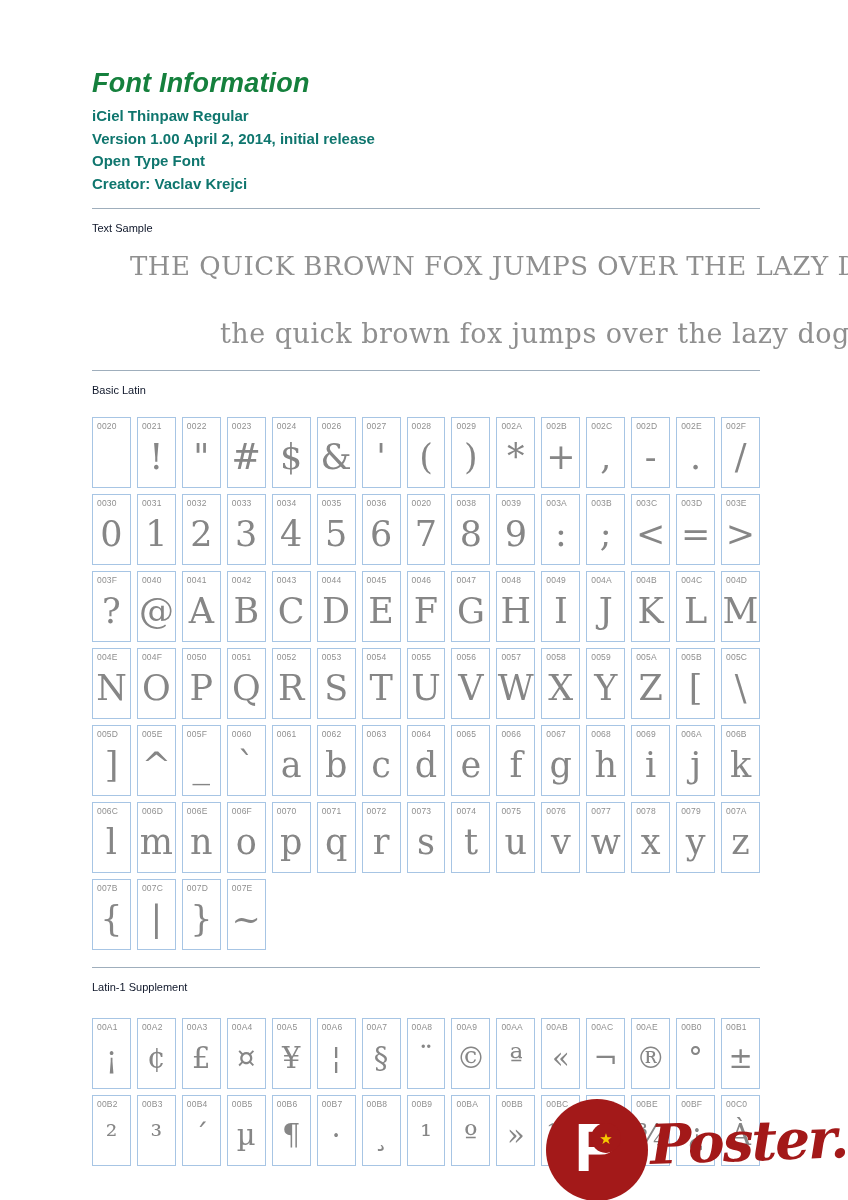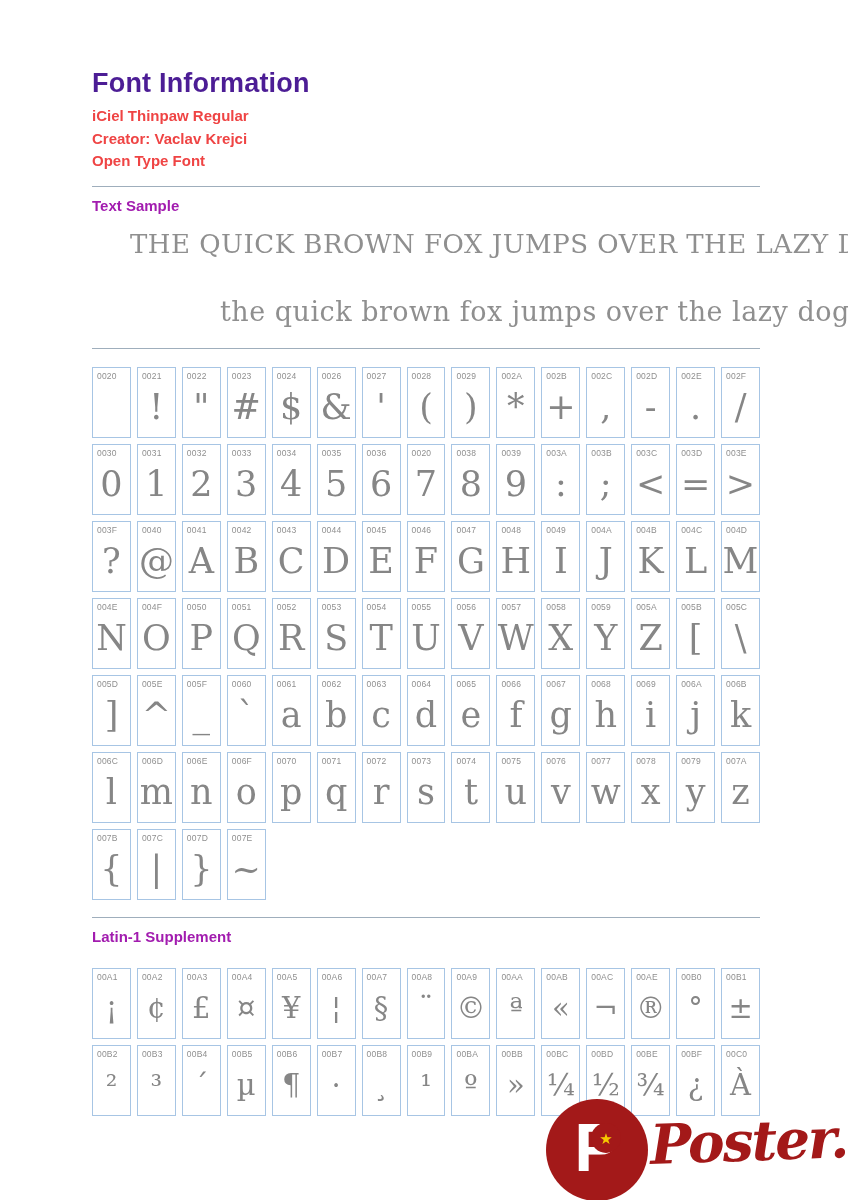--- a/index.html
+++ b/index.html
@@ -2,30 +2,30 @@
 <html><head>
 <meta charset="utf-8">
 <style>
   html,body{margin:0;padding:0;}
   body{
     width:848px;height:1200px;background:#ffffff;position:relative;overflow:hidden;
     font-family:"Liberation Sans",sans-serif;color:#000;
   }
   .page{position:absolute;left:92px;top:66px;width:668px;}
 
-  .title{margin:0;font-size:27px;line-height:34px;font-weight:bold;color:#4c1d95;letter-spacing:0.2px;}
+  .title{margin:0;font-size:27px;line-height:34px;font-weight:bold;color:#15803d;letter-spacing:0.2px;font-style:italic;}
   .info{margin-top:5px;}
-  .info div{font-size:15px;line-height:22.5px;font-weight:bold;color:#ef4444;}
+  .info div{font-size:15px;line-height:22.5px;font-weight:bold;color:#0f766e;}
 
   .rule{border:none;border-top:1px solid #9FAEBC;margin:0;}
   .rule1{margin-top:13px;}
   .rule2{margin-top:21px;}
   .rule3{margin-top:17px;}
 
-  .sec-heading{margin:10px 0 0 0;font-size:15px;line-height:18px;font-weight:bold;color:#a21caf;}
+  .sec-heading{margin:10px 0 0 0;font-size:11px;line-height:18px;font-weight:normal;color:#0f172a;}
 
   .sample-uc{
     margin-top:14px;padding-left:38px;
     font-family:"DejaVu Serif",serif;font-weight:200;
     font-size:26px;line-height:30px;color:#8f8f8f;letter-spacing:0.5px;white-space:nowrap;
   }
   .sample-lc{
     margin-top:38px;padding-left:128px;
     font-family:"DejaVu Serif",serif;font-weight:200;
     font-size:27px;line-height:30px;color:#8f8f8f;letter-spacing:0.5px;white-space:nowrap;
@@ -74,32 +74,34 @@
 </style>
 </head>
 <body>
 
 <div class="page">
 
   <h1 class="title">Font Information</h1>
 
   <div class="info">
     <div>iCiel Thinpaw Regular</div>
+    <div>Version 1.00 April 2, 2014, initial release</div>
+    <div>Open Type Font</div>
     <div>Creator: Vaclav Krejci</div>
-    <div>Open Type Font</div>
   </div>
 
   <hr class="rule rule1">
 
   <h2 class="sec-heading">Text Sample</h2>
   <div class="sample-uc">THE QUICK BROWN FOX JUMPS OVER THE LAZY DOG</div>
   <div class="sample-lc">the quick brown fox jumps over the lazy dog</div>
 
   <hr class="rule rule2">
 
+  <h2 class="sec-heading">Basic Latin</h2>
   <div class="glyph-grid">
       <div class="cell">
         <span class="code">0020</span>
         <span class="glyph"> </span>
       </div>
       <div class="cell">
         <span class="code">0021</span>
         <span class="glyph">!</span>
       </div>
       <div class="cell">

